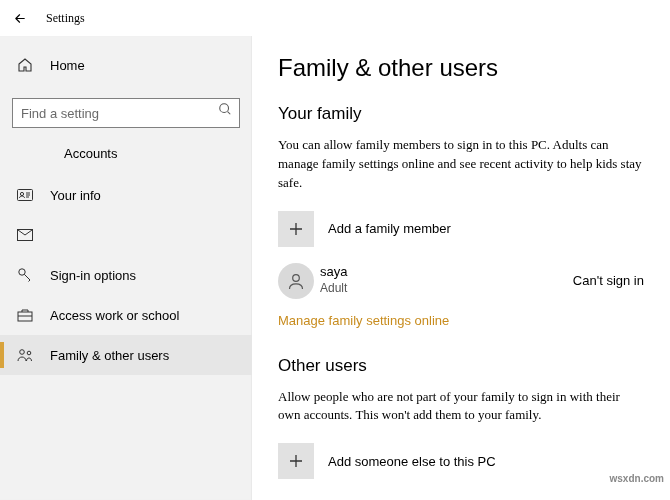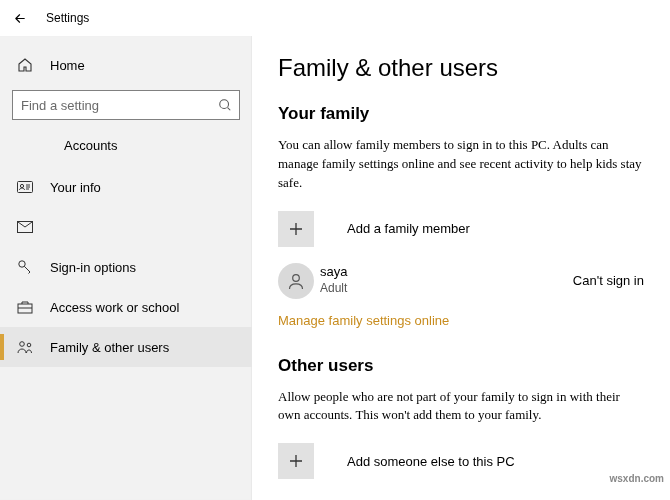--- a/index.html
+++ b/index.html
@@ -27,20 +27,21 @@
       height: 24px;
       display: flex;
       align-items: center;
       justify-content: center;
       cursor: pointer;
       font-size: 15px;
     }
     .app-title {
       font-size: 12px;
       font-weight: 400;
+      font-family: Liberation Serif, serif;
     }
     
     .body {
       flex: 1;
       display: flex;
       overflow: hidden;
     }
     
     .sidebar {
       width: 252px;
@@ -72,20 +73,21 @@
     }
     .search-input {
       width: 100%;
       height: 30px;
       border: 1px solid #808080;
       background: #fff;
       font-size: 13px;
       padding: 0 30px 0 8px;
       outline: none;
       font-family: inherit;
+      margin-top: 8px;
     }
     .search-input::placeholder { color: #6a6a6a; }
     .search-icon {
       position: absolute;
       right: 8px;
       top: 50%;
       transform: translateY(-50%);
       color: #444;
       pointer-events: none;
     }
@@ -117,21 +119,21 @@
       padding: 18px 26px 20px 26px;
       overflow-y: auto;
     }
     .page-title {
       font-size: 24px;
       font-weight: 400;
       margin-bottom: 22px;
     }
     .section-heading {
       font-size: 17px;
-      font-weight: 700;
+      font-weight: 400;
       margin-bottom: 12px;
     }
     .section-desc {
       font-size: 13px;
       line-height: 1.45;
       color: #000;
       margin-bottom: 18px;
       font-family: Liberation Serif, serif;
     }
     .add-row {
@@ -146,21 +148,20 @@
       height: 36px;
       background: #e1e1e1;
       display: flex;
       align-items: center;
       justify-content: center;
       font-size: 18px;
       color: #333;
     }
     .add-label {
       font-size: 13px;
-      margin-left: 19px;
     }
     .member-row {
       display: flex;
       align-items: center;
       gap: 6px;
       margin-bottom: 14px;
     }
     .member-avatar {
       width: 36px;
       height: 36px;

